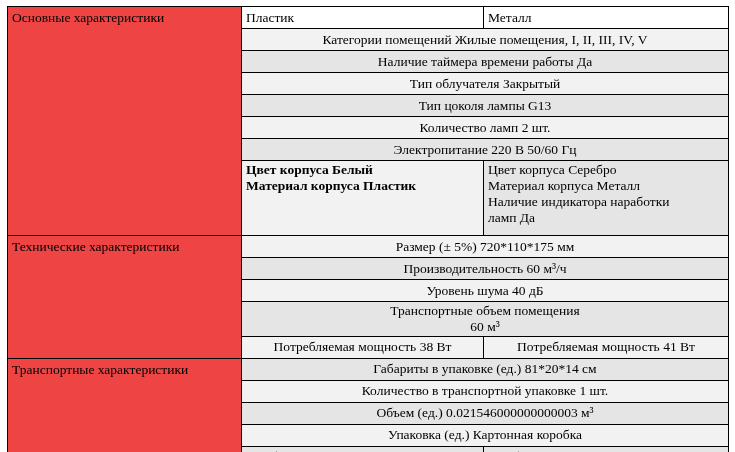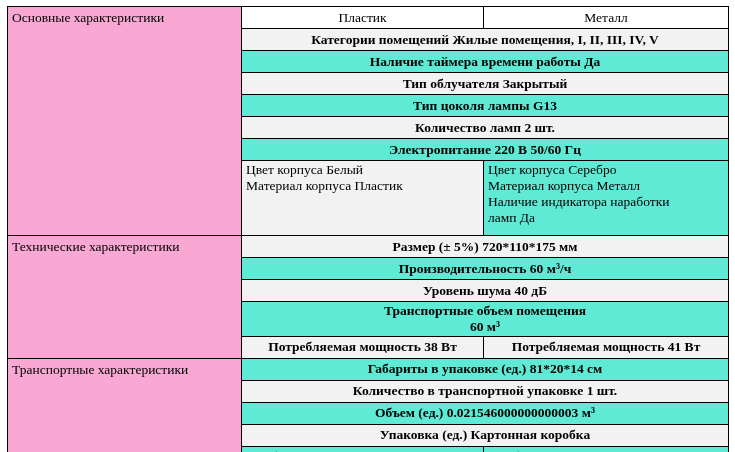--- a/index.html
+++ b/index.html
@@ -27,28 +27,28 @@
     vertical-align: middle;
     line-height: 1.18;
   }
   .col-label { width: 234px; }
   .col-mid   { width: 242px; }
   .col-right { width: 245px; }
 
   .cat {
     text-align: left;
     padding-left: 6px;
-    background: #f9a8d4;
+    background: #ef4444;
   }
-  .center { text-align: center; font-weight: bold; }
+  .center { text-align: center; }
   .left   { text-align: left; }
   .shade  { background: #f2f2f2; }
-  .plain  { background: #5eead4; }
+  .plain  { background: #e5e5e5; }
   .tall   { height: 19px; }
-  .hdr    { text-align: center; }
+  .hdr    { text-align: left; }
   .cellpad { padding-left: 6px; }
 </style>
 </head>
 <body>
 
 <table class="spec-table">
   <colgroup>
     <col class="col-label">
     <col class="col-mid">
     <col class="col-right">
@@ -74,21 +74,21 @@
       <td class="center plain tall" colspan="2">Тип цоколя лампы  G13</td>
     </tr>
     <tr>
       <td class="center shade tall" colspan="2">Количество ламп 2 шт.</td>
     </tr>
     <tr>
       <td class="center plain tall" colspan="2">Электропитание 220 В 50/60 Гц</td>
     </tr>
 
     <tr>
-      <td class="left shade cellpad" style="vertical-align: top; height: 72px;">
+      <td class="left shade cellpad" style="vertical-align: top; height: 72px; font-weight: bold;">
         <div>Цвет корпуса Белый</div>
         <div>Материал корпуса  Пластик</div>
       </td>
       <td class="left plain cellpad" style="vertical-align: top; margin-left: 20px;">
         <div>Цвет корпуса  Серебро</div>
         <div>Материал корпуса Металл</div>
         <div>Наличие индикатора наработки</div>
         <div>ламп  Да</div>
       </td>
     </tr>

